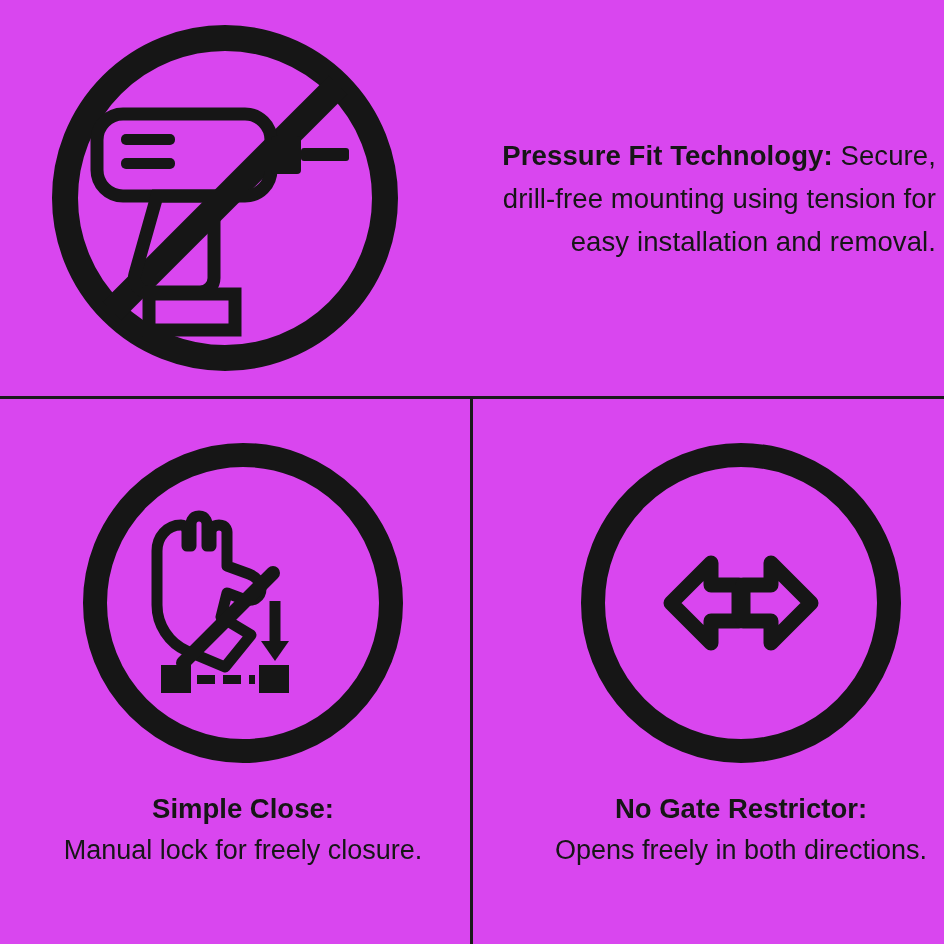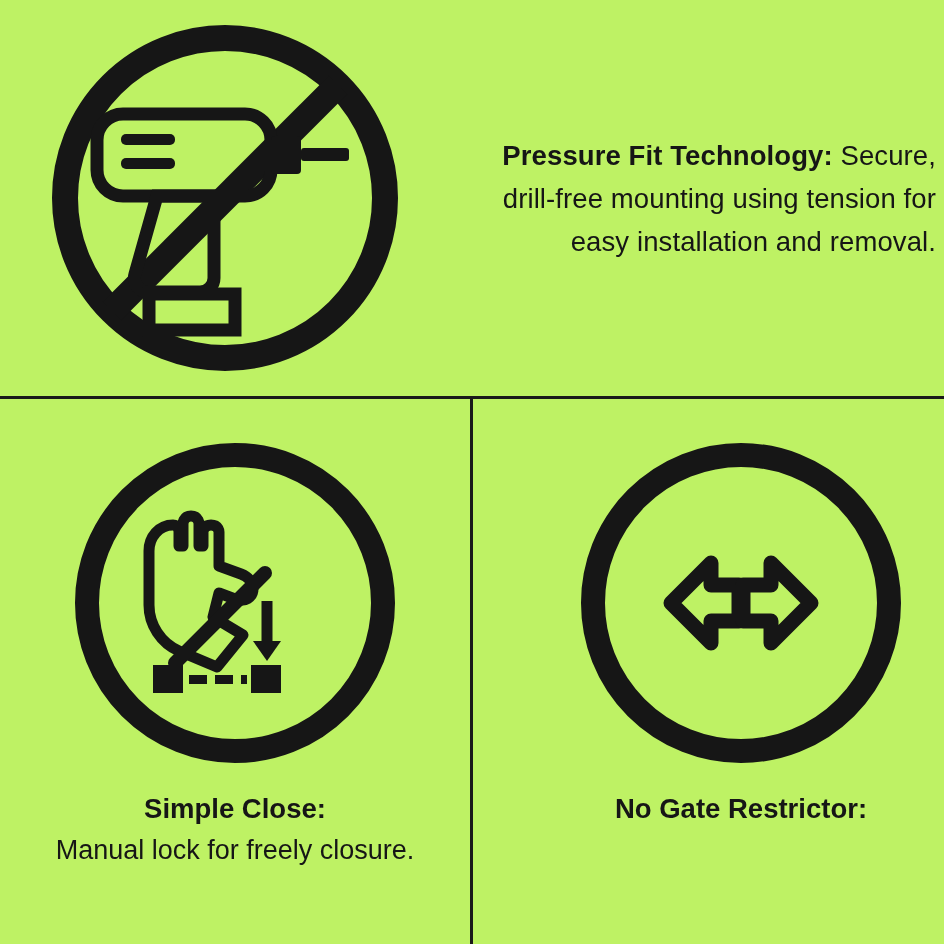--- a/index.html
+++ b/index.html
@@ -13,21 +13,21 @@
     font-family: "Liberation Sans", sans-serif;
     color: #141414;
     overflow: hidden;
   }
 
   .infographic {
     position: relative;
     width: 944px;
     height: 944px;
     box-sizing: border-box;
-    background: #bef264;
+    background: #d946ef;
   }
 
   
   .panel-top {
     position: absolute;
     left: 0;
     top: 0;
     width: 944px;
     height: 396px;
     display: flex;
@@ -81,21 +81,21 @@
   .panel-bottom {
     position: absolute;
     top: 399px;
     height: 545px;
     box-sizing: border-box;
     display: flex;
     flex-direction: column;
     align-items: center;
     justify-content: flex-start;
   }
-  .panel-bottom.left  { left: 0;     width: 470px; }
+  .panel-bottom.left  { left: 8px;     width: 470px; }
   .panel-bottom.right { left: 473px; width: 536px; }
 
   .panel-bottom .icon-wrap {
     margin-top: 34px;
     height: 340px;
     display: flex;
     align-items: center;
     justify-content: center;
   }
   .caption {
@@ -197,16 +197,17 @@
         <g fill="none" stroke="#161616" stroke-width="15" stroke-linejoin="round">
 
           <path d="M100 170 l40 -40 0 22 28 0 0 36 -28 0 0 22 z"></path>
 
           <path d="M240 170 l-40 -40 0 22 -28 0 0 36 28 0 0 22 z"></path>
         </g>
       </svg>
     </div>
     <div class="caption">
       <span class="title">No Gate Restrictor:</span>
+      <span class="sub">Opens freely in both directions.</span>
     </div>
   </div>
 
 </div>
 
 </body></html>

